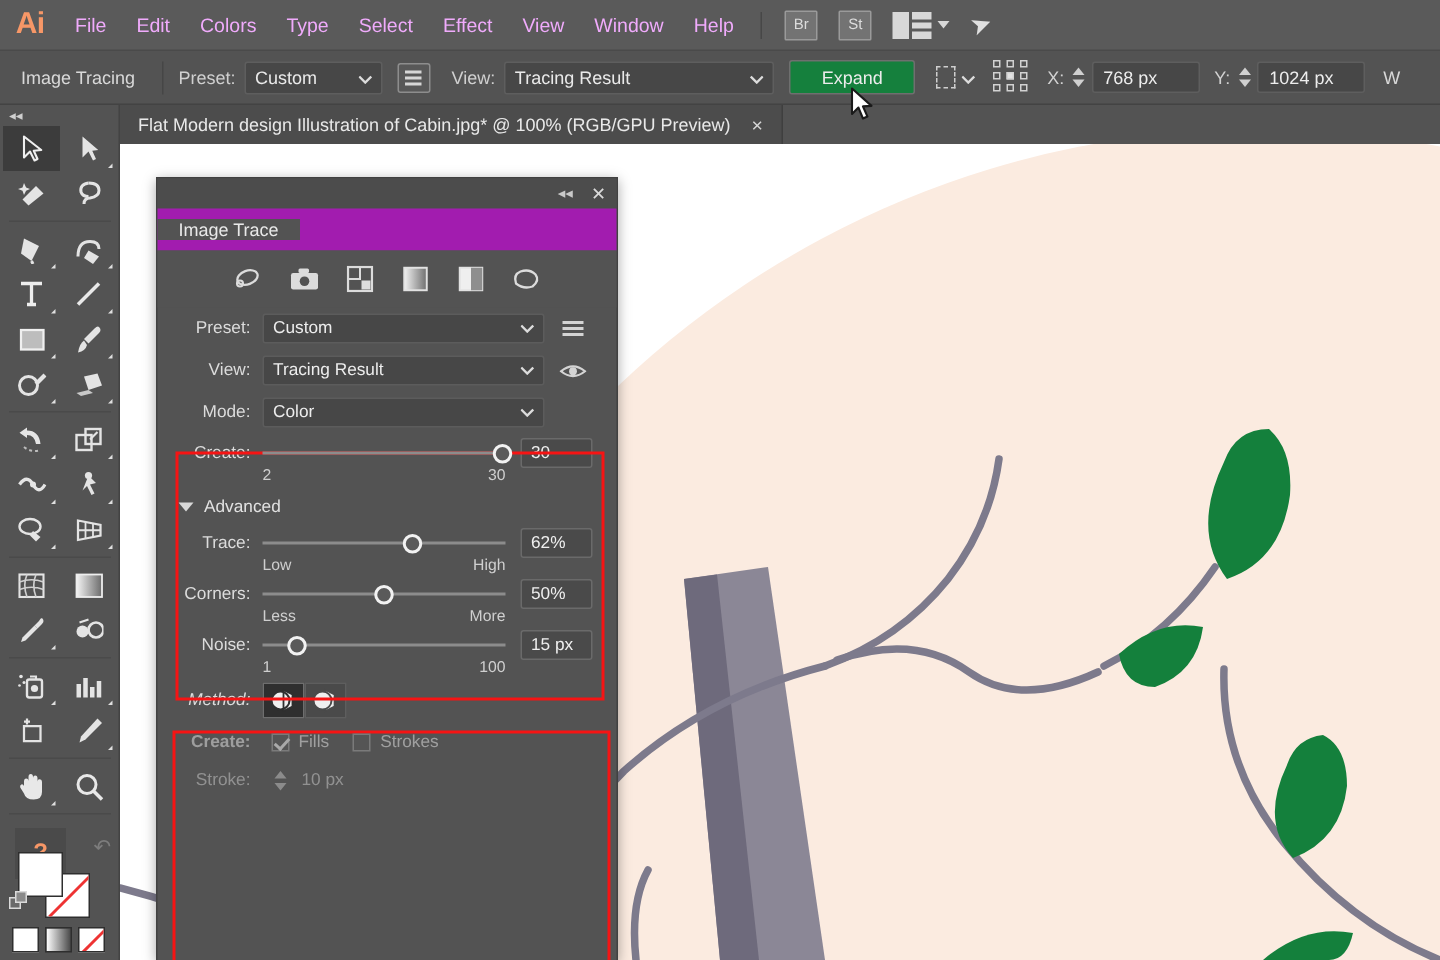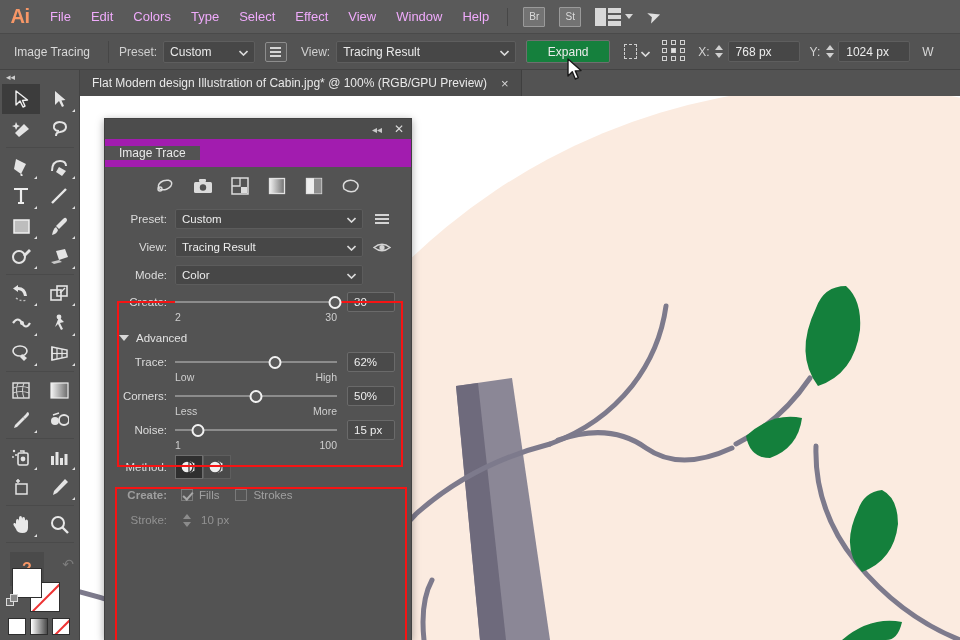--- a/index.html
+++ b/index.html
@@ -234,21 +234,21 @@
   .ticks { display: flex; padding: 0 74px 0 70px; margin-top: -4px; }
   .ticks span { color: #cfcfcf; font-size: 10.5px; }
   .ticks .r { margin-left: auto; }
 
   .advanced-head {
     display: flex; align-items: center; gap: 7px; height: 22px; padding-left: 14px; margin-top: 4px;
     color: #e2e2e2; font-size: 11.5px;
   }
   .tri-down { width:0;height:0;border-left:5px solid transparent;border-right:5px solid transparent;border-top:6px solid #d8d8d8; }
 
-  .method-row { display: flex; align-items: center; height: 32px; padding: 0 16px 0 14px; }
+  .method-row { display: flex; align-items: center; height: 32px; padding: 0 16px 0 14px; font-style: italic; }
   .method-row .lbl { width: 56px; text-align: right; color: #dcdcdc; font-size: 11.5px; padding-right: 8px; }
   .mbtn {
     width: 28px; height: 24px; display: flex; align-items: center; justify-content: center;
     background: #4a4a4a; border: 1px solid #5e5e5e;
   }
   .mbtn.sel { background: #2f2f2f; border-color: #6e6e6e; }
 
   .create-row { display: flex; align-items: center; height: 24px; padding: 0 16px 0 14px; gap: 6px; opacity: .55; }
   .create-row .lbl { width: 56px; text-align: right; color: #dcdcdc; font-size: 11.5px; padding-right: 8px; font-weight: bold; }
   .cb { width: 12px; height: 12px; border: 1px solid #9a9a9a; background: #585858; position: relative; }

